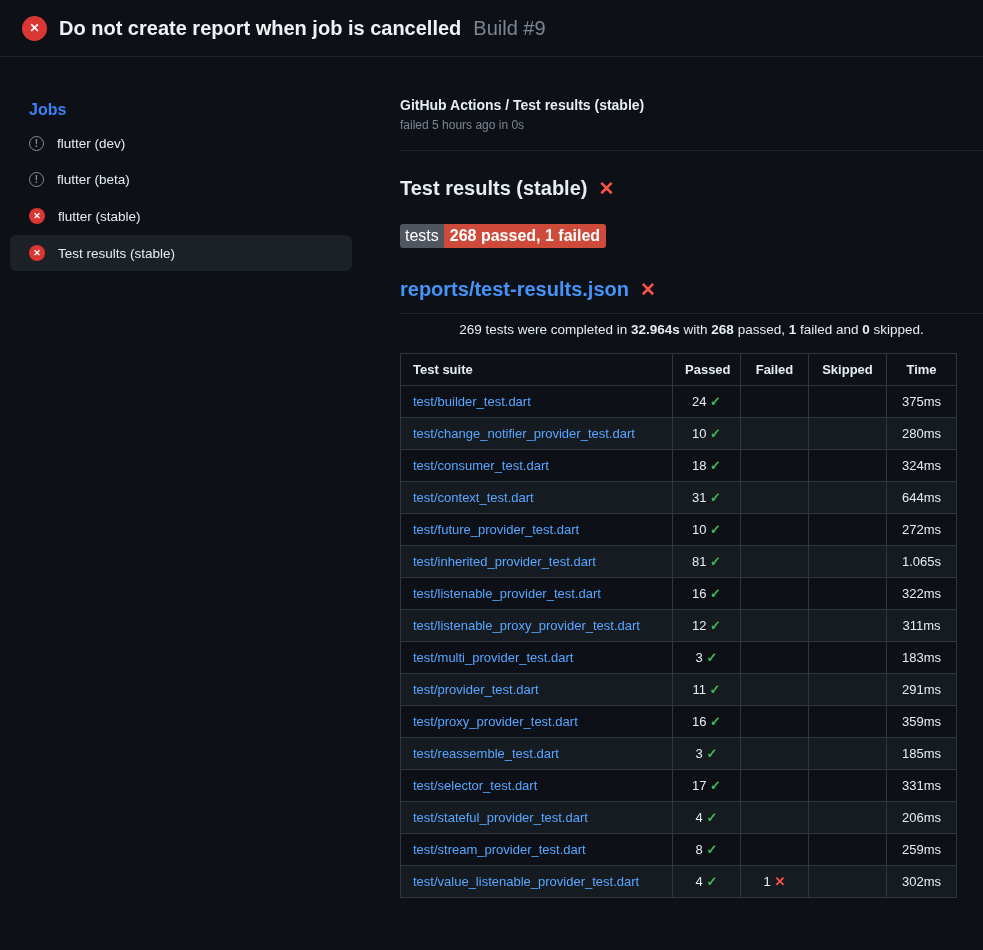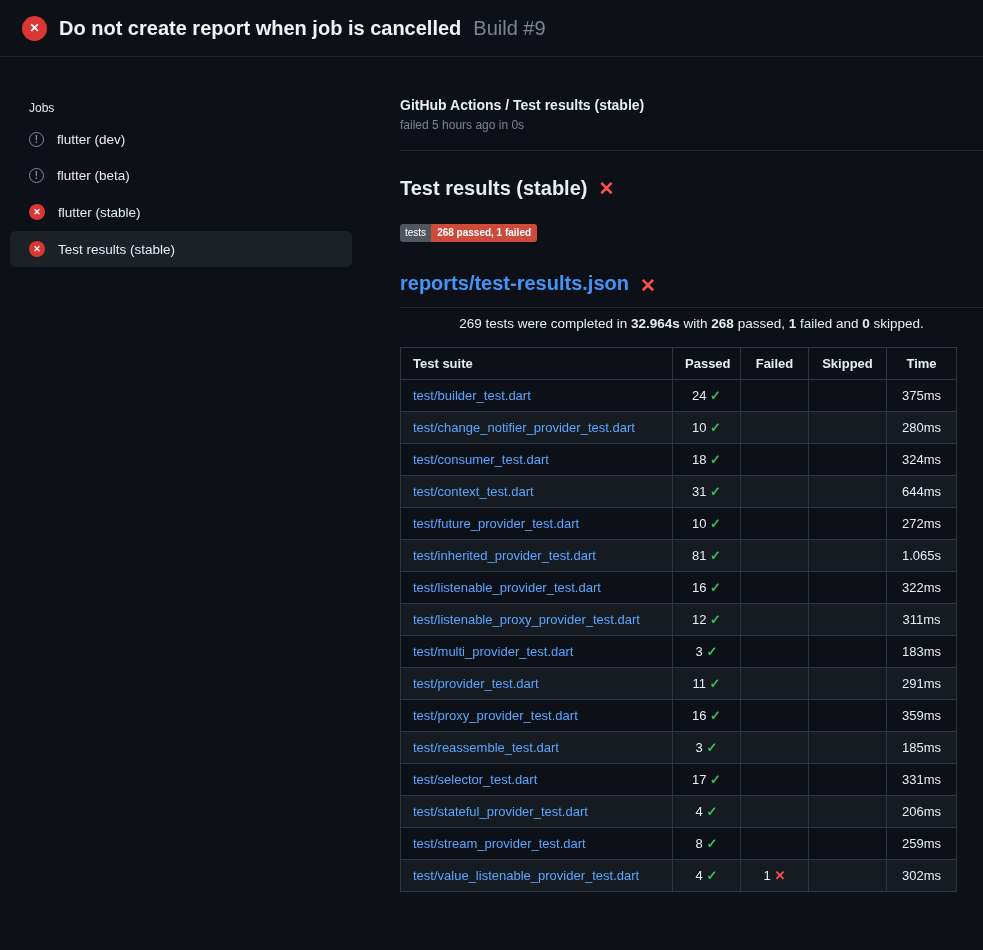--- a/index.html
+++ b/index.html
@@ -32,21 +32,21 @@
   .content { display: flex; align-items: flex-start; }
 
   
   .sidebar { width: 380px; flex-shrink: 0; padding-top: 22px; }
   .sidebar-summary {
     display: flex; align-items: center; gap: 13px;
     margin: 0 28px 0 10px; padding: 10px 19px;
     border-radius: 6px; font-size: 13.5px; cursor: pointer;
   }
   .home-icon { display: inline-flex; width: 16px; height: 16px; flex-shrink: 0; }
-  .jobs-heading { padding: 22px 29px 6px; font-size: 12px; color: #e5e5e5; }
+  .jobs-heading { padding: 22px 29px 6px; font-size: 16px; color: #3b82f6; font-weight: bold; }
   .job-item {
     display: flex; align-items: center; gap: 13px;
     margin: 1px 28px 1px 10px; padding: 10px 19px;
     border-radius: 6px; font-size: 13.5px; cursor: pointer;
     color: var(--text-primary, #e6edf3);
   }
   .job-item.selected { background: var(--panel-selected-bg, #1c2128); }
   .icon-cancelled {
     display: inline-flex; align-items: center; justify-content: center;
     width: 15px; height: 15px; border-radius: 50%;
@@ -54,25 +54,25 @@
     font-size: 10px; font-weight: 700; flex-shrink: 0; line-height: 1;
   }
 
   
   .main { flex: 1; padding: 40px 0 0 20px; min-width: 0; }
   .breadcrumb { font-size: 14px; font-weight: 700; }
   .status-line { margin-top: 5px; font-size: 12px; color: var(--text-muted, #7d8590); }
   .divider { border: none; border-top: 1px solid var(--divider, #21262d); margin: 18px 0 0; }
   .section-title { display: flex; align-items: center; gap: 11px; margin: 26px 0 0; font-size: 20px; font-weight: 700; }
   .fail-x { color: var(--danger-red, #f85149); font-weight: 700; font-size: 19px; line-height: 1; }
-  .badge { display: inline-flex; margin-top: 24px; font-size: 10px; border-radius: 3px; overflow: hidden; line-height: 1; }
+  .badge { display: inline-flex; margin-top: 24px; font-size: 16px; border-radius: 3px; overflow: hidden; line-height: 1; }
   .badge-label { background: var(--badge-label-bg, #50565e); color: #fff; padding: 4px 5px; }
   .badge-value { background: var(--badge-value-bg, #ce4b3c); color: #fff; padding: 4px 6px; font-weight: bold; }
   .report-title {
-    display: flex; align-items: flex-end; gap: 11px;
+    display: flex; align-items: center; gap: 11px;
     margin: 30px 0 0; padding-bottom: 12px;
     border-bottom: 1px solid var(--divider, #21262d);
     font-size: 20px; font-weight: 700;
   }
   .report-link { color: var(--heading-blue, #4493f8); text-decoration: none; }
   .summary-sentence { margin: 8px 0 0; font-size: 13.5px; color: #e6edf3; text-align: center; }
   .summary-sentence .bold { font-weight: 700; }
 
   
   .results-table {

